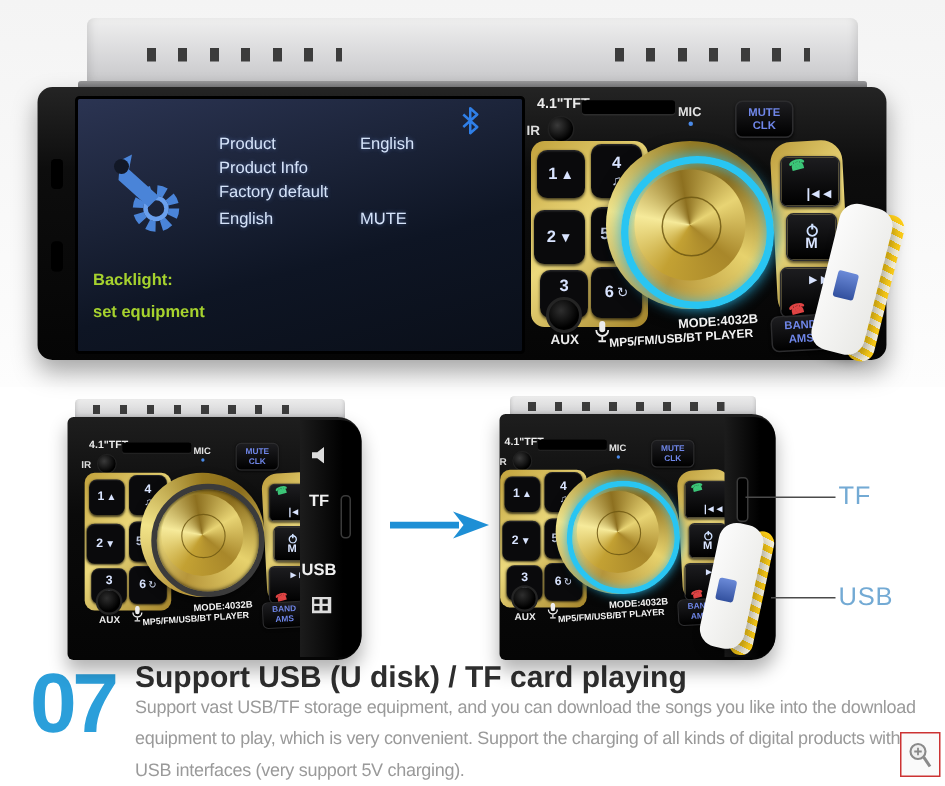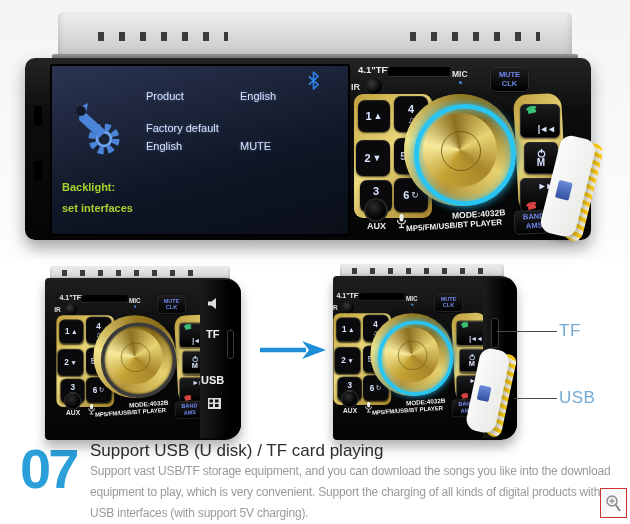--- a/index.html
+++ b/index.html
@@ -133,21 +133,21 @@
   
   .callout-line{height:1px;background:#4a4a4a;z-index:7}
   .cl-tf{left:497px;top:331px;width:60px}
   .cl-usb{left:514px;top:398px;width:43px}
   .callout-text{color:#73aad4;font-size:17px;letter-spacing:.5px;z-index:7}
   .ct-tf{left:559px;top:321px}
   .ct-usb{left:559px;top:388px}
 
   
   .feat-num{left:20px;top:436px;font-size:56px;font-weight:bold;color:#2b9fda;letter-spacing:-3px}
-  .feat-title{left:90px;top:441px;font-size:17px;font-weight:normal;color:#2e2e2e;white-space:nowrap}
+  .feat-title{left:90px;top:441px;font-size:20px;font-weight:bold;color:#2e2e2e;white-space:nowrap}
   .feat-line{left:90px;font-size:12px;letter-spacing:-.2px;color:#9a9a9a;white-space:nowrap}
   .fl1{top:464px}.fl2{top:485px}.fl3{top:506px}
   .zoom-btn{left:600px;top:488px;width:25px;height:28px;background:#fafafa;border:1px solid #cc3333;
      display:flex;align-items:center;justify-content:center;z-index:8;cursor:pointer}
 </style>
 </head>
 <body>
 
 <div class="abs hero-bg"></div>
 <div class="abs chassis">
@@ -167,30 +167,34 @@
   <svg class="abs gear-svg" width="62" height="62" viewBox="0 0 62 62">
     <circle cx="38" cy="40" r="12" stroke="#4a84d8" stroke-width="7" fill="none" stroke-dasharray="5.5 4"></circle>
     <circle cx="38" cy="40" r="7" stroke="#6aa0ee" stroke-width="3" fill="none"></circle>
     <path d="M14 8 L22 4 L20 14 L40 32 L33 39 L13 21 Z" fill="#4a84d8"></path>
     <circle cx="15" cy="12" r="5" fill="#121826"></circle>
   </svg>
   <div class="abs mrow m0">
     <span class="mlabel">Product</span>
     <span class="mvalue">English</span>
   </div>
+  <div class="abs mrow m1">
+    <span class="mlabel">Product Info</span>
+    <span class="mvalue"></span>
+  </div>
   <div class="abs mrow m2">
     <span class="mlabel">Factory default</span>
     <span class="mvalue"></span>
   </div>
   <div class="abs mrow m3">
     <span class="mlabel">English</span>
     <span class="mvalue">MUTE</span>
   </div>
   <div class="abs hint h1">Backlight:</div>
-  <div class="abs hint h2">set interfaces</div>
+  <div class="abs hint h2">set equipment</div>
 </div>
 
 <div class="panel-slot" style="left:348px;top:60px">
   <div class="panel">
     <div class="abs p-tft">4.1"TFT</div>
     <div class="abs p-ir">IR</div>
     <div class="abs p-ir-dot"></div>
     <div class="abs p-slot"></div>
     <div class="abs p-mic">MIC</div>
     <div class="abs p-mic-dot"></div>
@@ -470,21 +474,21 @@
 
 <div class="abs callout-line cl-tf"></div>
 <div class="abs callout-text ct-tf">TF</div>
 <div class="abs callout-line cl-usb"></div>
 <div class="abs callout-text ct-usb">USB</div>
 
 <div class="abs feat-num">07</div>
 <div class="abs feat-title">Support USB (U disk) / TF card playing</div>
 <div class="abs feat-line fl1">Support vast USB/TF storage equipment, and you can download the songs you like into the download</div>
 <div class="abs feat-line fl2">equipment to play, which is very convenient. Support the charging of all kinds of digital products with</div>
-<div class="abs feat-line fl3">USB interfaces (with support 5V charging).</div>
+<div class="abs feat-line fl3">USB interfaces (very support 5V charging).</div>
 
 <div class="abs zoom-btn">
   <svg width="17" height="19" viewBox="0 0 17 19">
     <circle cx="7" cy="7" r="5" stroke="#8a8a8a" stroke-width="1.4" fill="#f0f0f0"></circle>
     <line x1="4.5" y1="7" x2="9.5" y2="7" stroke="#8a8a8a" stroke-width="1.2"></line>
     <line x1="7" y1="4.5" x2="7" y2="9.5" stroke="#8a8a8a" stroke-width="1.2"></line>
     <line x1="10.8" y1="10.8" x2="15" y2="17" stroke="#8a8a8a" stroke-width="2"></line>
   </svg>
 </div>
 

